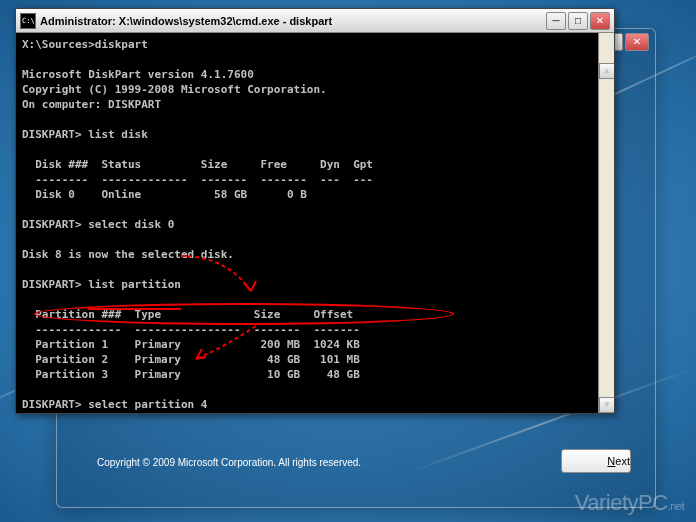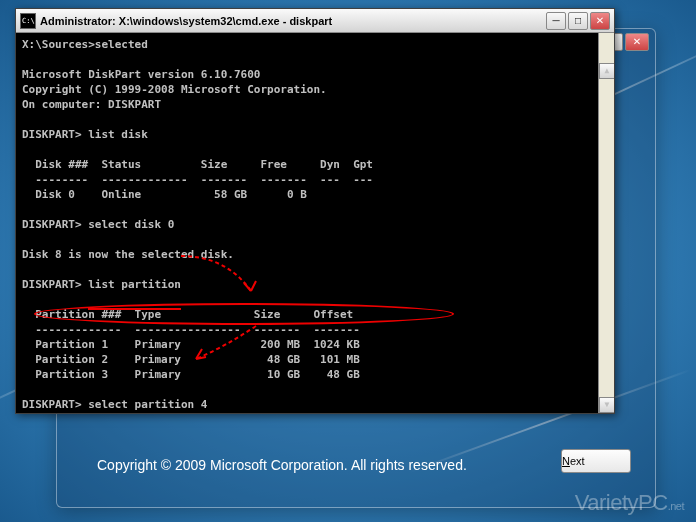--- a/index.html
+++ b/index.html
@@ -59,34 +59,34 @@
       right: 0;
       color: #fff;
       text-align: center;
       font-size: 12px;
     }
     .installer-copyright {
       position: absolute;
       top: 428px;
       left: 40px;
       color: #fff;
-      font-size: 14px;
+      font-size: 10px;
     }
     .next-btn {
       position: absolute;
       top: 420px;
       right: 24px;
       width: 70px;
       height: 24px;
       background: linear-gradient(#fdfdfd, #e8e8e8);
       border: 1px solid #8a8a8a;
       border-radius: 3px;
       font-size: 11px;
       cursor: pointer;
-      text-align: left;
+      text-align: right;
       line-height: 22px;
     }
     .next-btn u { text-decoration: underline; }
     
     .cmd-window {
       position: absolute;
       top: 8px;
       left: 15px;
       width: 600px;
       height: 406px;
@@ -210,23 +210,23 @@
 <div class="cmd-window">
   <div class="cmd-titlebar">
     <span class="cmd-icon"></span>
     <span class="cmd-titlebar-text">Administrator: X:\windows\system32\cmd.exe - diskpart</span>
     <div class="cmd-controls">
       <div class="wctrl">─</div>
       <div class="wctrl">□</div>
       <div class="wctrl close">✕</div>
     </div>
   </div>
-  <div class="cmd-body"><span>X:\Sources&gt;</span><span>selected</span>
-
-<span>Microsoft DiskPart version 6.10.7600</span>
+  <div class="cmd-body"><span>X:\Sources&gt;</span><span>diskpart</span>
+
+<span>Microsoft DiskPart version 4.1.7600</span>
 <span>Copyright (C) 1999-2008 Microsoft Corporation.</span>
 <span>On computer: DISKPART</span>
 
 <span>DISKPART&gt;</span> <span>list disk</span>
 
 <span>  Disk ###  Status         Size     Free     Dyn  Gpt</span>
 <span>  --------  -------------  -------  -------  ---  ---</span>
 <span>  Disk 0    Online           58 GB      0 B</span>
 
 <span>DISKPART&gt;</span> <span>select disk 0</span>

